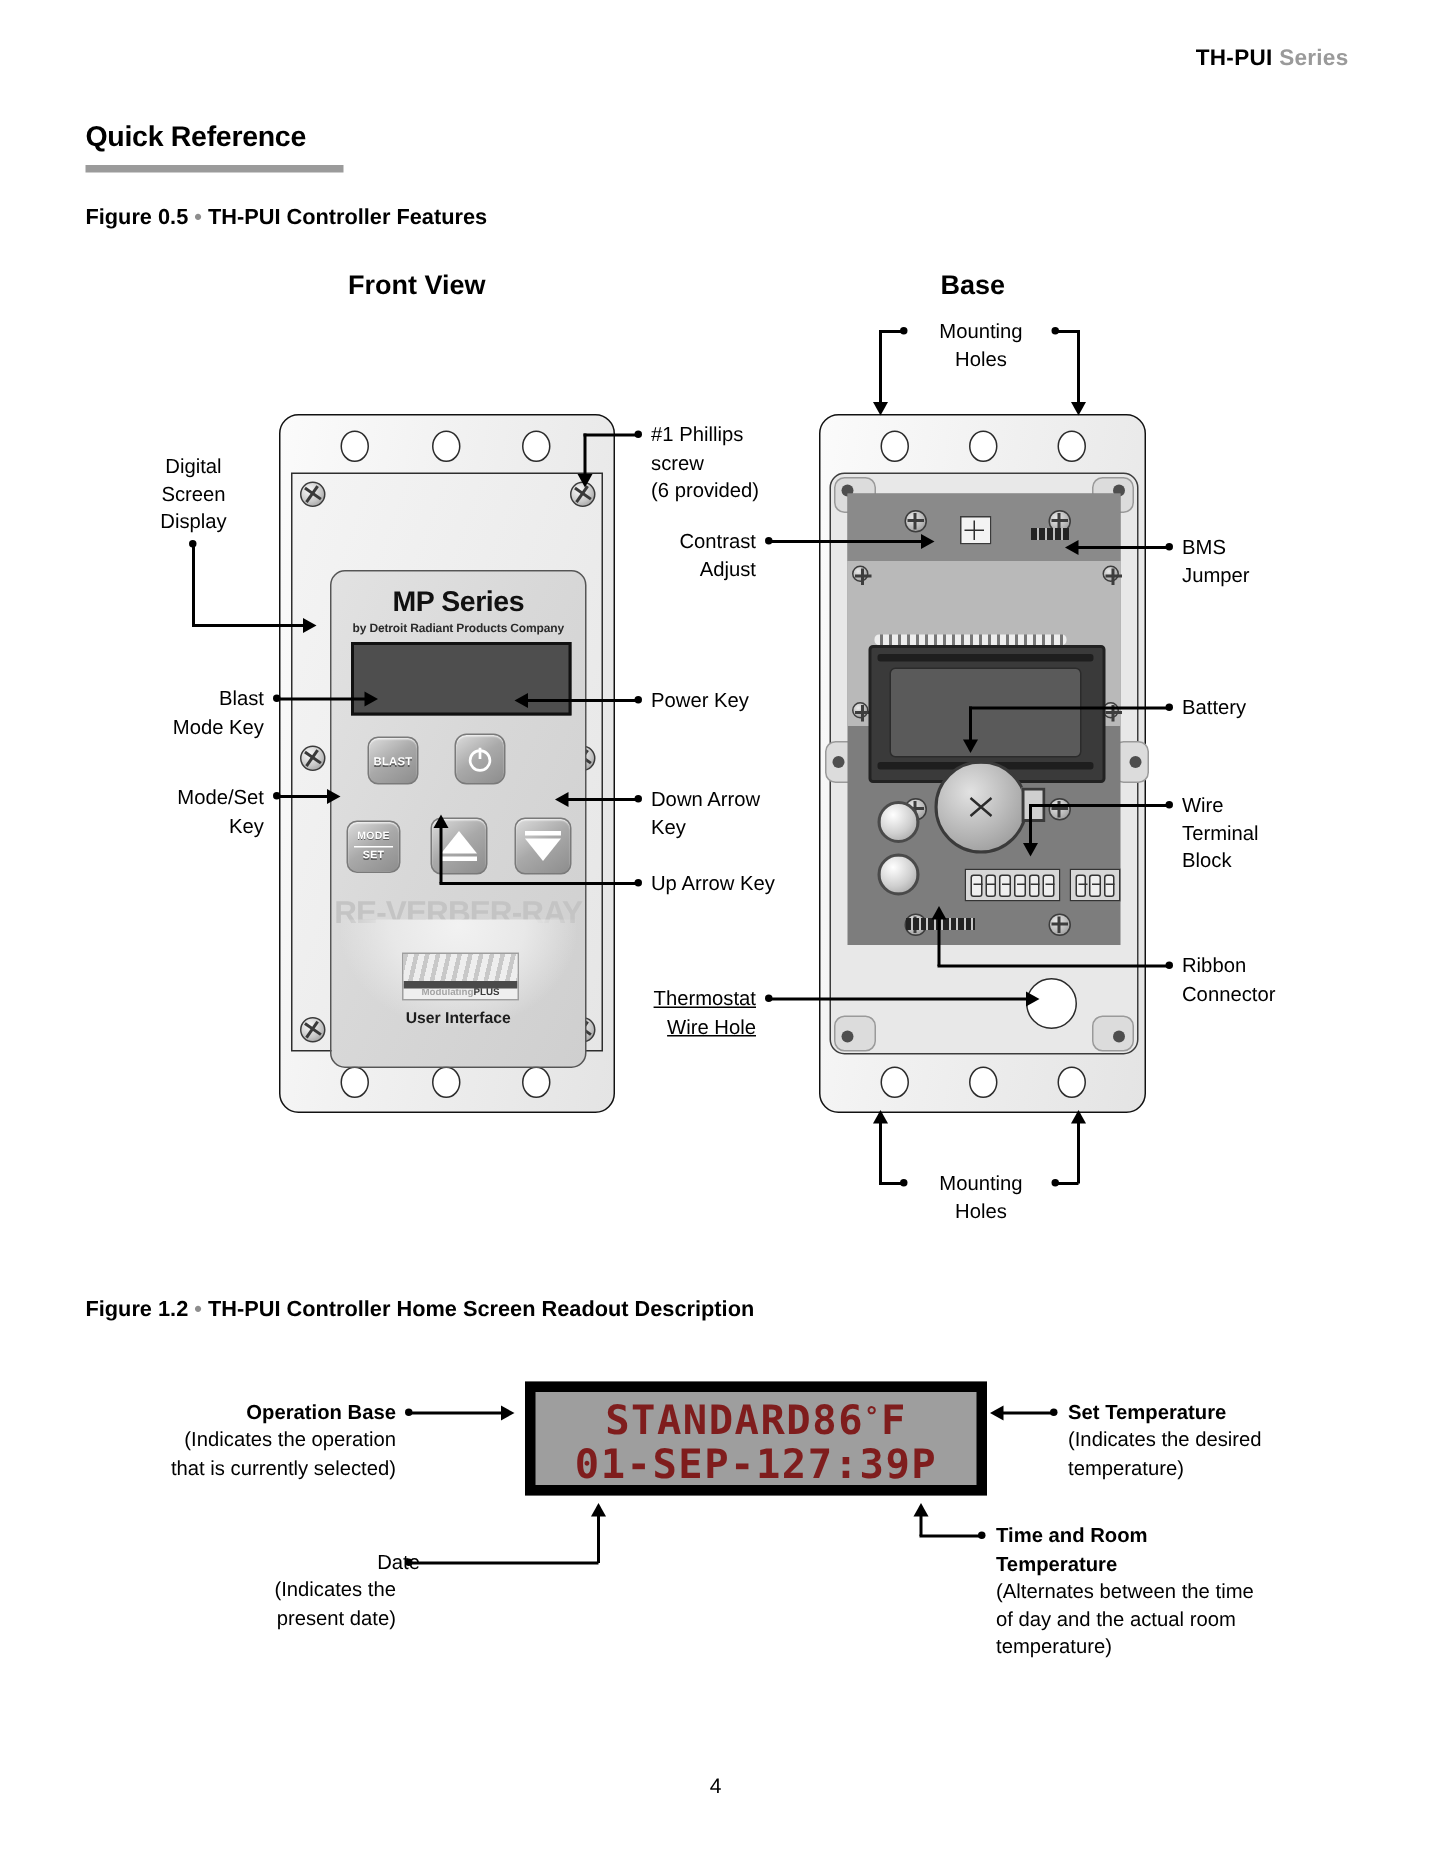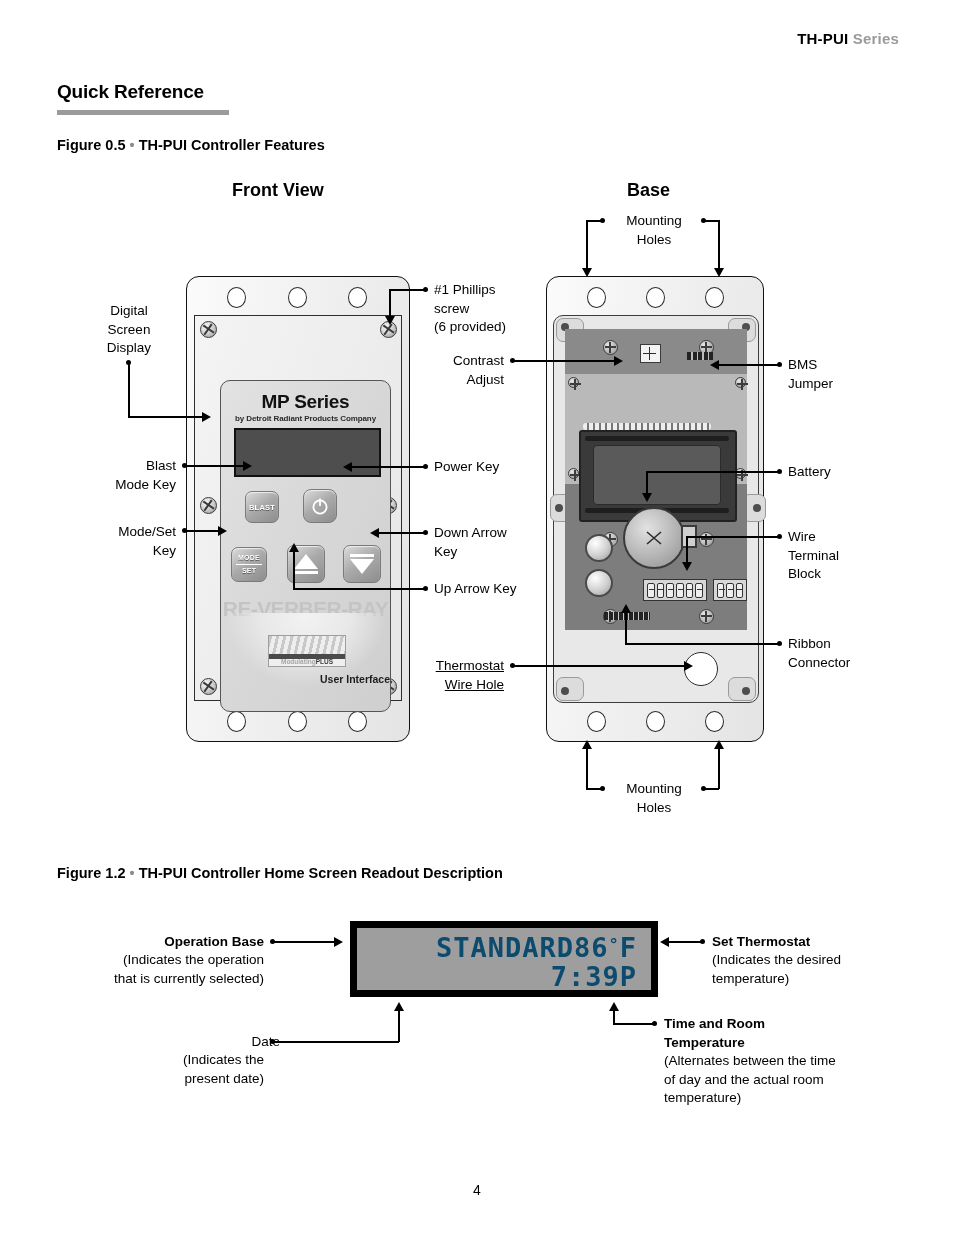--- a/index.html
+++ b/index.html
@@ -91,21 +91,21 @@
      font-size:21px;font-weight:bold;color:#c4c4c4;letter-spacing:-.6px;}
   #sunburst{position:absolute;left:6px;top:232px;width:157px;height:72px;
      background:radial-gradient(ellipse at 50% 5%,#f2f2f2 0%,#e8e8e8 40%,rgba(232,232,232,0) 72%);}
   #badge{position:absolute;left:47px;top:254px;width:76px;height:30px;
      border:1px solid #9e9e9e;background:#efefef;overflow:hidden;}
   #badge .rays{position:absolute;left:0;top:0;width:76px;height:20px;
      background:repeating-linear-gradient(103deg,#c8c8c8 0 3px,#eee 3px 7px);}
   #badge .bar{position:absolute;left:0;top:18px;width:76px;height:5px;background:#4a4a4a;}
   #badge .txt{position:absolute;left:0;right:0;bottom:1px;text-align:center;font-size:6.5px;font-weight:bold;color:#3b3b3b;}
   #badge .txt .lt{color:#a5a5a5;font-weight:bold;}
-  #ui-label{position:absolute;left:0;right:0;top:292px;text-align:right;font-size:10.5px;font-weight:bold;color:#1d1d1d;}
+  #ui-label{position:absolute;left:0;right:0;top:292px;text-align:center;font-size:10.5px;font-weight:bold;color:#1d1d1d;}
 
   
   #base-body{left:546px;top:276px;width:216px;height:464px;}
   #base-plate{position:absolute;left:6px;top:38px;width:204px;height:386px;
      border:1.4px solid #3c3c3c;border-radius:10px;background:#e8e8e8;}
   .bcorner{position:absolute;width:26px;height:22px;border-radius:7px;background:#dcdcdc;border:1px solid #9a9a9a;}
   .bcorner .k{position:absolute;width:8px;height:8px;border-radius:50%;background:#4e4e4e;}
   #pcb{position:absolute;left:11px;top:13px;width:182px;height:301px;background:#7d7d7d;}
   #pcb-top{position:absolute;left:0;top:0;width:182px;height:45px;background:#8a8a8a;}
   #pcb-lcdband{position:absolute;left:0;top:45px;width:182px;height:110px;background:#b9b9b9;}
@@ -140,21 +140,21 @@
   #ribbon{position:absolute;left:39px;top:283px;width:46px;height:8px;background:#232323;
      background-image:repeating-linear-gradient(90deg,#232323 0 3.5px,#c8c8c8 3.5px 5px);}
   #wire-hole{position:absolute;left:130px;top:336px;width:32px;height:32px;border-radius:50%;
      background:#fff;border:1.6px solid #2b2b2b;}
 
   
   #lcd2{position:absolute;left:350px;top:921px;width:308px;height:76px;
      background:#9e9e9e;border:7px solid #000;box-sizing:border-box;}
   .lcd2row{position:absolute;left:14px;right:14px;height:30px;
      font-family:"DejaVu Sans Mono",monospace;font-size:27px;font-weight:bold;
-     letter-spacing:1px;color:#0c4a6e;display:flex;justify-content:flex-end;align-items:center;}
+     letter-spacing:1px;color:#7f1d1d;display:flex;justify-content:center;align-items:center;}
   #lcd2-r1{top:4px;}
   #lcd2-r2{top:33px;}
   #lcd2 .deg{font-size:17px;vertical-align:6px;}
 
   #page-number{left:0;right:0;top:1182px;text-align:center;font-size:14px;}
 </style>
 </head>
 <body>
 
 <div class="abs" id="page-header">
@@ -428,40 +428,41 @@
   <span class="dot">•</span>
   <span>TH-PUI Controller Home Screen Readout Description</span>
 </div>
 
 <div id="lcd2">
   <div class="lcd2row" id="lcd2-r1">
     <span>STANDARD</span>
     <span><span>86</span><span class="deg">°</span><span>F</span></span>
   </div>
   <div class="lcd2row" id="lcd2-r2">
+    <span>01-SEP-12</span>
     <span>7:39P</span>
   </div>
 </div>
 
 <div class="abs callout r" style="left:100px;top:933px;width:164px;font-weight:bold;">Operation Base</div>
 <div class="abs callout r" style="left:58px;top:951px;width:206px;white-space:pre-line;">(Indicates the operation
 that is currently selected)</div>
 <div class="dotm" style="left:270px;top:939px;"></div>
 <div class="ln h" style="left:272px;top:941px;width:64px;"></div>
 <div class="ah right" style="left:334px;top:937px;"></div>
 
 <div class="abs callout r" style="left:156px;top:1033px;width:124px;font-weight:normal;">Date</div>
 <div class="abs callout r" style="left:118px;top:1051px;width:146px;white-space:pre-line;">(Indicates the
 present date)</div>
 <div class="dotm" style="left:270px;top:1039px;"></div>
 <div class="ln h" style="left:272px;top:1041px;width:127px;"></div>
 <div class="ln v" style="left:398px;top:1010px;height:32px;"></div>
 <div class="ah up" style="left:394px;top:1002px;"></div>
 
-<div class="abs callout" style="left:712px;top:933px;width:180px;font-weight:bold;">Set Thermostat</div>
+<div class="abs callout" style="left:712px;top:933px;width:180px;font-weight:bold;">Set Temperature</div>
 <div class="abs callout" style="left:712px;top:951px;width:186px;white-space:pre-line;">(Indicates the desired
 temperature)</div>
 <div class="dotm" style="left:700px;top:939px;"></div>
 <div class="ln h" style="left:668px;top:941px;width:33px;"></div>
 <div class="ah left" style="left:660px;top:937px;"></div>
 
 <div class="abs callout" style="left:664px;top:1015px;width:200px;font-weight:bold;white-space:pre-line;">Time and Room
 Temperature</div>
 <div class="abs callout" style="left:664px;top:1052px;width:210px;white-space:pre-line;">(Alternates between the time
 of day and the actual room

